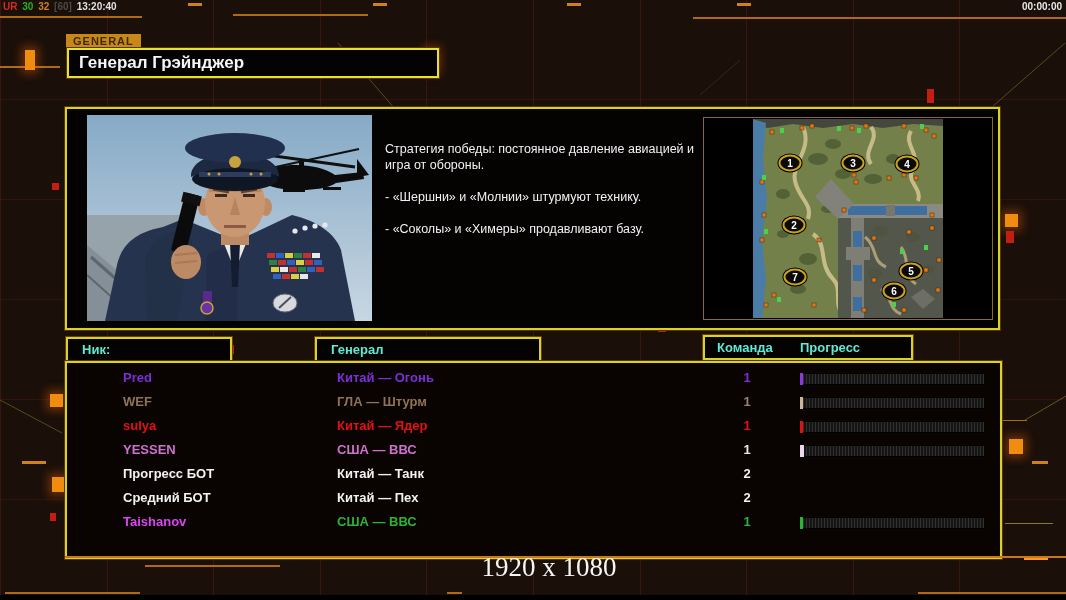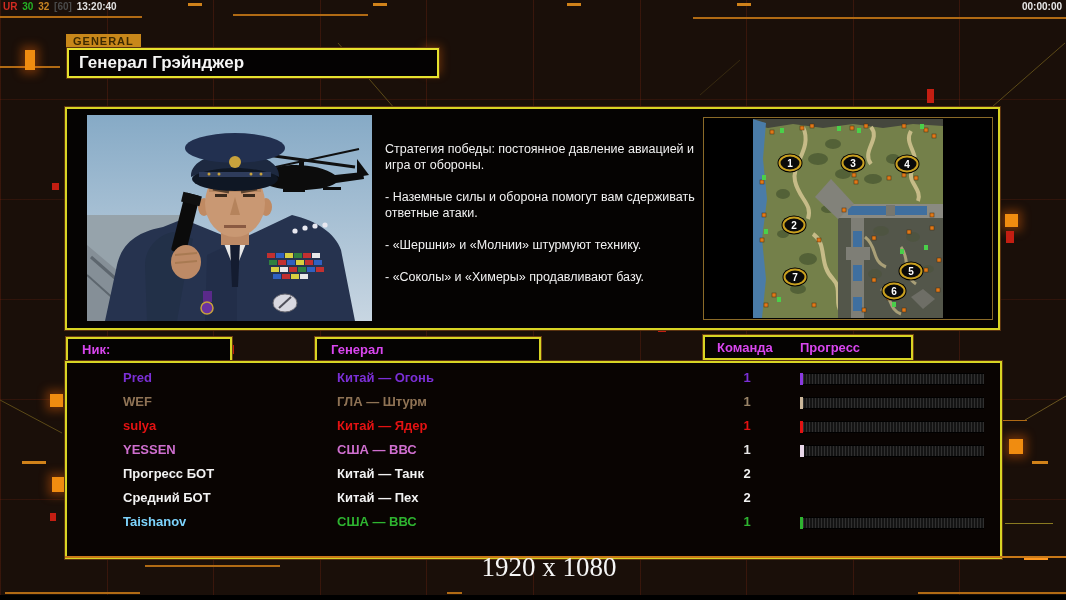--- a/index.html
+++ b/index.html
@@ -28,21 +28,21 @@
   .briefing{position:absolute;left:318px;top:32px;width:332px;font-size:12.5px;line-height:16px;color:#f2f2f2;}
   .briefing p{margin:0 0 16px 0;}
   .map-panel{position:absolute;left:636px;top:8px;width:288px;height:201px;background:#000;
     border:1px solid #8a6a28;display:flex;align-items:center;justify-content:center;}
   .map-image{position:relative;width:190px;height:199px;}
   .marker{position:absolute;width:19px;height:13px;background:#0a0a0a;border:2px solid #c9a020;
     border-radius:50%;color:#fff;font-size:10px;font-weight:bold;text-align:center;line-height:13px;
     box-shadow:0 0 0 1px #000;transform:translate(-50%,-50%);}
   
   .hdr-box{position:absolute;height:21px;background:#050302;border:2px solid #d8d424;
-    outline:1px solid #6a3c10;font-size:13px;font-weight:bold;color:#d946ef;line-height:21px;}
+    outline:1px solid #6a3c10;font-size:13px;font-weight:bold;color:#5eead4;line-height:21px;}
   .hdr-nick{left:66px;top:337px;width:148px;padding-left:14px;}
   .hdr-general{left:315px;top:337px;width:208px;padding-left:14px;}
   .hdr-teamprog{left:703px;top:335px;width:206px;}
   .hdr-teamprog span{position:absolute;top:0;}
   
   .lower-panel{position:absolute;left:65px;top:361px;width:933px;height:194px;background:#090402;
     border:2px solid #d8d424;outline:1px solid #5a3210;}
   .row{position:relative;height:24px;}
   .rows{padding-top:3px;}
   .cell{position:absolute;top:4px;font-size:13px;font-weight:bold;white-space:nowrap;}
@@ -220,21 +220,20 @@
         <rect x="116" y="176" width="9" height="11" fill="#5a2a8a"></rect>
         <circle cx="120" cy="193" r="6" fill="#6a32a2" stroke="#c8a23c" stroke-width="1.5"></circle>
 
         <ellipse cx="198" cy="188" rx="12" ry="9" fill="#d8d8e0" stroke="#6a6a72" stroke-width="1"></ellipse>
         <line x1="192" y1="193" x2="204" y2="182" stroke="#50505a" stroke-width="2"></line>
       </svg>
     </div>
 
     <div class="briefing">
       <p>Стратегия победы: постоянное давление авиацией и игра от обороны.</p>
-      <p>- Наземные силы и оборона помогут вам сдерживать ответные атаки.</p>
       <p>- «Шершни» и «Молнии» штурмуют технику.</p>
       <p>- «Соколы» и «Химеры» продавливают базу.</p>
     </div>
 
     <div class="map-panel">
       <div class="map-image">
         <svg width="190" height="199" viewBox="0 0 190 199">
           <rect width="190" height="199" fill="#74804a"></rect>
           <path d="M0,0 H190 V7 L160,5 130,9 100,5 70,9 40,5 15,9 0,6 Z" fill="#45473d"></path>
           <path d="M0,0 L13,4 L10,40 L14,80 L9,120 L13,160 L9,199 L0,199 Z" fill="#4a7ca8"></path>
@@ -393,21 +392,21 @@
       </div>
 
       <div class="row">
         <span class="cell c-name" style="color: rgb(242, 242, 242);">Средний БОТ</span>
         <span class="cell c-gen" style="color: rgb(242, 242, 242);">Китай — Пех</span>
         <span class="cell c-team" style="color: rgb(242, 242, 242);">2</span>
 
       </div>
 
       <div class="row">
-        <span class="cell c-name" style="color: #7dd3fc;">Taishanov</span>
+        <span class="cell c-name" style="color: #d946ef;">Taishanov</span>
         <span class="cell c-gen" style="color: rgb(46, 180, 48);">США — ВВС</span>
         <span class="cell c-team" style="color: rgb(46, 180, 48);">1</span>
         <span class="bar">
             <i class="tick" style="background: rgb(46, 180, 48);"></i>
           </span>
       </div>
 
     </div>
   </div>
 

